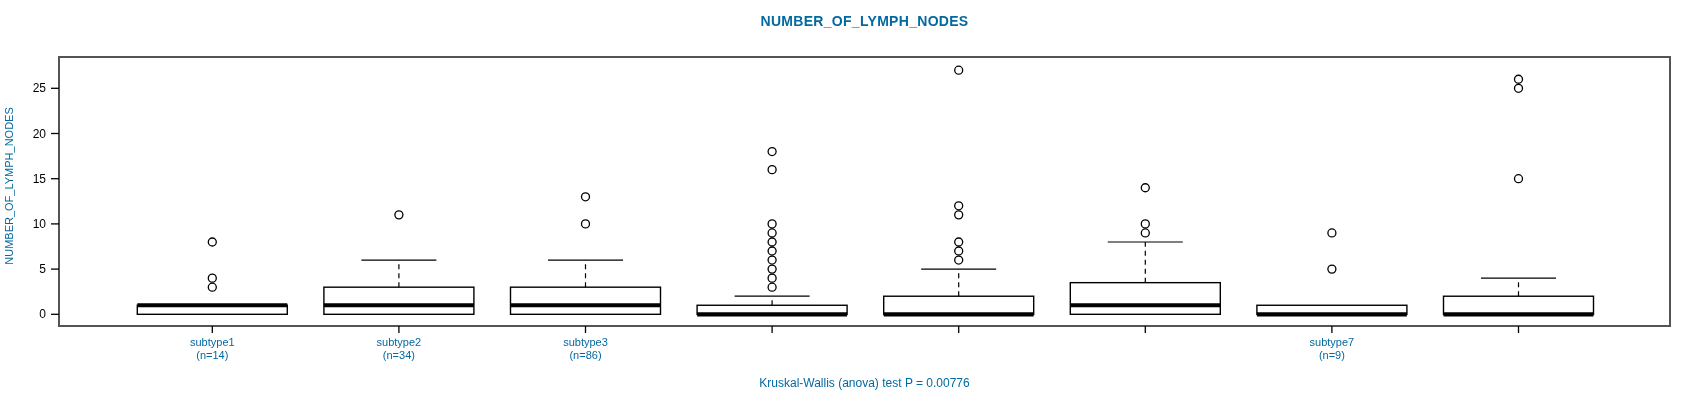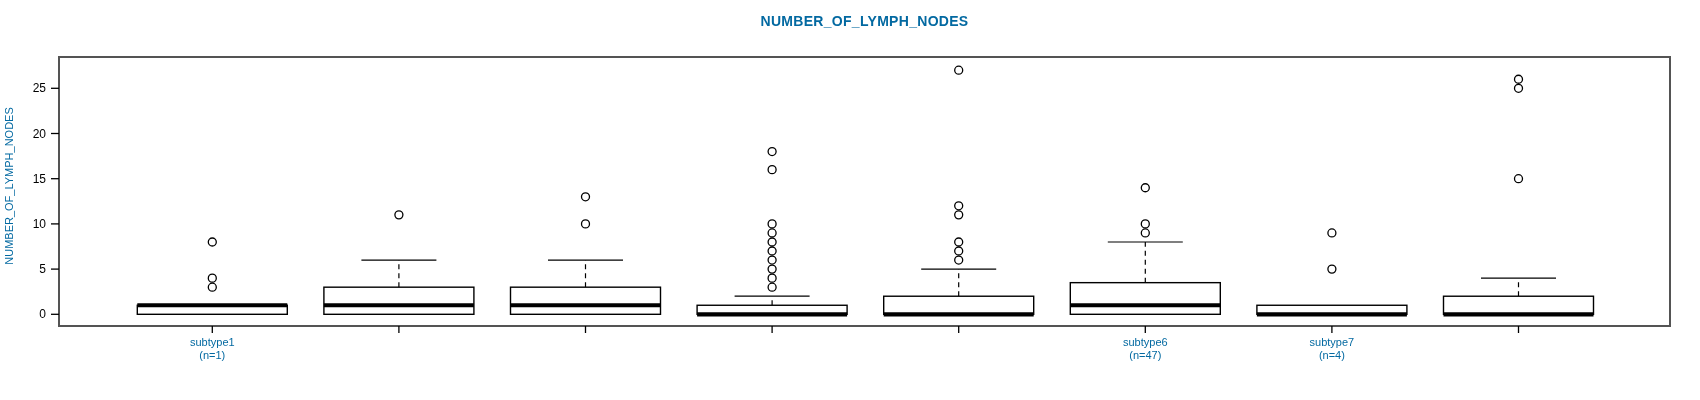--- a/index.html
+++ b/index.html
@@ -110,24 +110,29 @@
       <line x1="1481" y1="278.14" x2="1556" y2="278.14" stroke="#000000" stroke-width="1.2"></line>
       <rect x="1443.5" y="296.22" width="150" height="18.079999999999984" fill="#ffffff" stroke="#000000" stroke-width="1.4"></rect>
       <line x1="1443.5" y1="314.3" x2="1593.5" y2="314.3" stroke="#000000" stroke-width="4.2"></line>
       <circle cx="1518.5" cy="178.70000000000002" r="4" fill="none" stroke="#000000" stroke-width="1.3"></circle>
       <circle cx="1518.5" cy="88.30000000000004" r="4" fill="none" stroke="#000000" stroke-width="1.3"></circle>
       <circle cx="1518.5" cy="79.26000000000005" r="4" fill="none" stroke="#000000" stroke-width="1.3"></circle>
     </svg>
   <div id="xlabels">
       <div class="xlab" style="left: 119.3px;">
         <div>subtype1</div>
-        <div>(n=1)</div>
+        <div>(n=14)</div>
       </div>
-      <div class="xlab" style="left: 1052.3px;">
-        <div>subtype6</div>
-        <div>(n=47)</div>
+      <div class="xlab" style="left: 305.9px;">
+        <div>subtype2</div>
+        <div>(n=34)</div>
+      </div>
+      <div class="xlab" style="left: 492.5px;">
+        <div>subtype3</div>
+        <div>(n=86)</div>
       </div>
       <div class="xlab" style="left: 1238.9px;">
         <div>subtype7</div>
-        <div>(n=4)</div>
+        <div>(n=9)</div>
       </div>
     </div>
+  <div id="footnote">Kruskal-Wallis (anova) test P = 0.00776</div>
 </div>
 
 </body></html>

